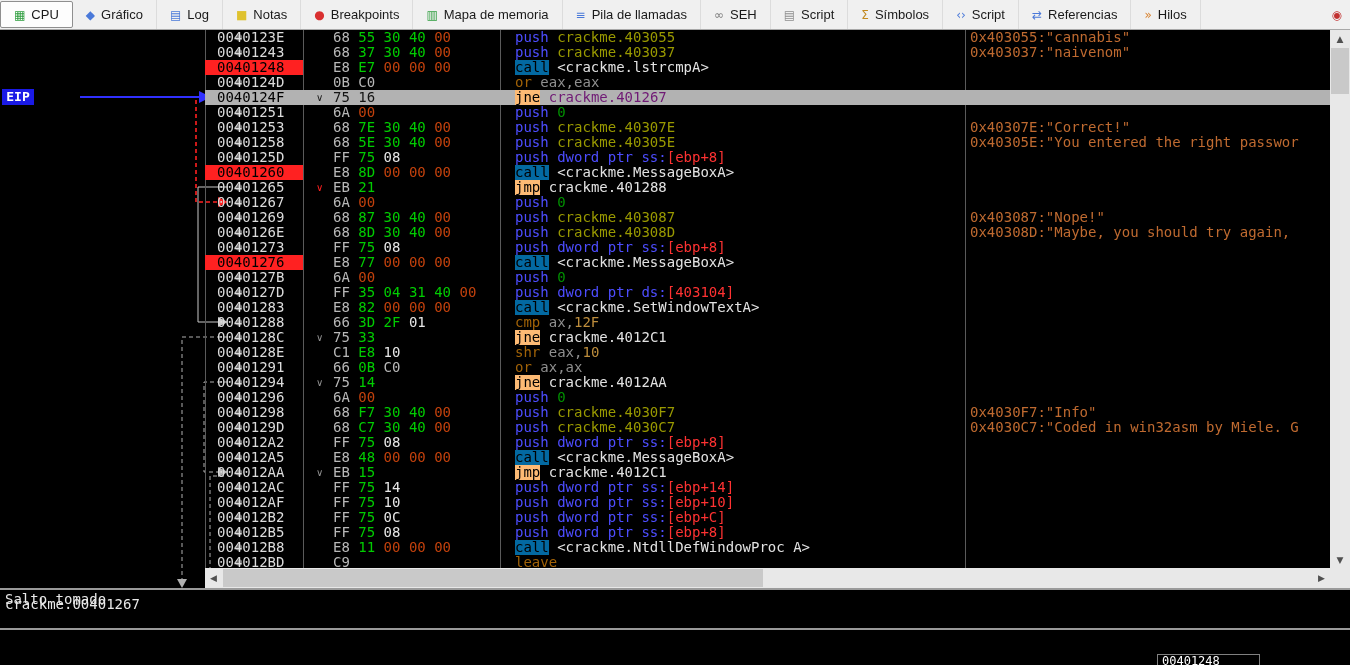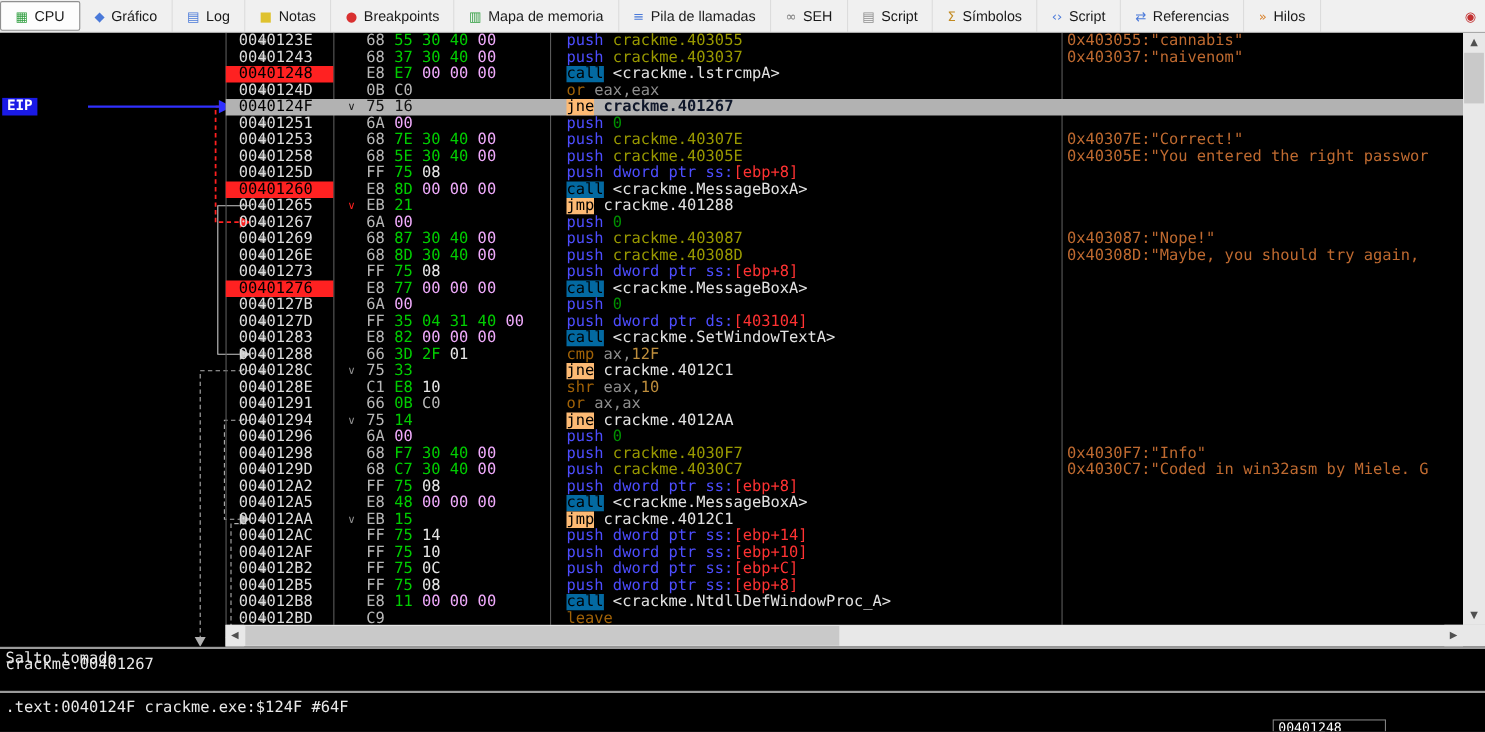--- a/index.html
+++ b/index.html
@@ -23,25 +23,25 @@
   .col-addr{width:98px;padding-left:12px;color:#dcdcdc;}
   .col-bytes{width:197px;padding-left:30px;position:relative;}
   .col-ins{width:465px;padding-left:15px;}
   .col-cmt{width:365px;padding-left:5px;color:#bf6a30;}
   .row.bp .col-addr{background:#ff2121;color:#000;}
   .row.cur{background:#b2b2b2;}
   .row.cur .col-addr{color:#000;}
   .jmark{position:absolute;left:13px;top:1px;font-size:10px;line-height:13px;font-family:"DejaVu Sans",sans-serif;}
 
   
-  .b-g{color:#b8b8b8;} .b-G{color:#00cd00;} .b-d{color:#f0abfc;} .b-w{color:#e6e6e6;} .b-k{color:#141414;}
+  .b-g{color:#b8b8b8;} .b-G{color:#00cd00;} .b-d{color:#c2410c;} .b-w{color:#e6e6e6;} .b-k{color:#141414;}
   
   .t-kw{color:#4d4dff;} .t-mod{color:#999900;} .t-sym{color:#e2e2e2;} .t-pl{color:#a16207;}
   .t-reg{color:#8f8f8f;} .t-c{color:#8f8f8f;} .t-mem{color:#ff3232;} .t-imm{color:#bd8d3c;}
-  .t-z{color:#009000;} .t-dim{color:#0f172a;font-weight:bold;} .t-sp{color:transparent;}
+  .t-z{color:#009000;} .t-dim{color:#701a75;} .t-sp{color:transparent;}
   .t-call{background:#0369a1;color:#000;} .t-jmp{background:#fdba74;color:#000;}
 
   .vline{position:absolute;top:30px;height:538px;width:1px;background:#5a5a5a;}
 
   
   .gutter{position:absolute;left:0;top:30px;width:205px;height:558px;overflow:hidden;padding-left:46px;}
   .eip-badge{position:absolute;left:2px;top:59px;width:32px;height:16px;background:#1a1ae6;color:#fff;
              font-size:13px;line-height:16px;text-align:center;font-weight:bold;}
 
   
@@ -206,17 +206,16 @@
       <span style="color: rgb(80, 80, 80);">▶</span>
     </div>
   </div>
   <div class="corner"></div>
 
   <div class="bottom">
     <div class="sep" style="top:0"></div>
     <div class="hint" style="top:4px">Salto tomado</div>
     <div class="hint" style="top:9px">crackme.00401267</div>
     <div class="sep" style="top:40px"></div>
-    <div class="hint" style="top:48px">.text:0040124F crackme.exe:$124F #64F</div>
     <div class="overlay">00401248</div>
   </div>
 
 </div>
 
 </body></html>

